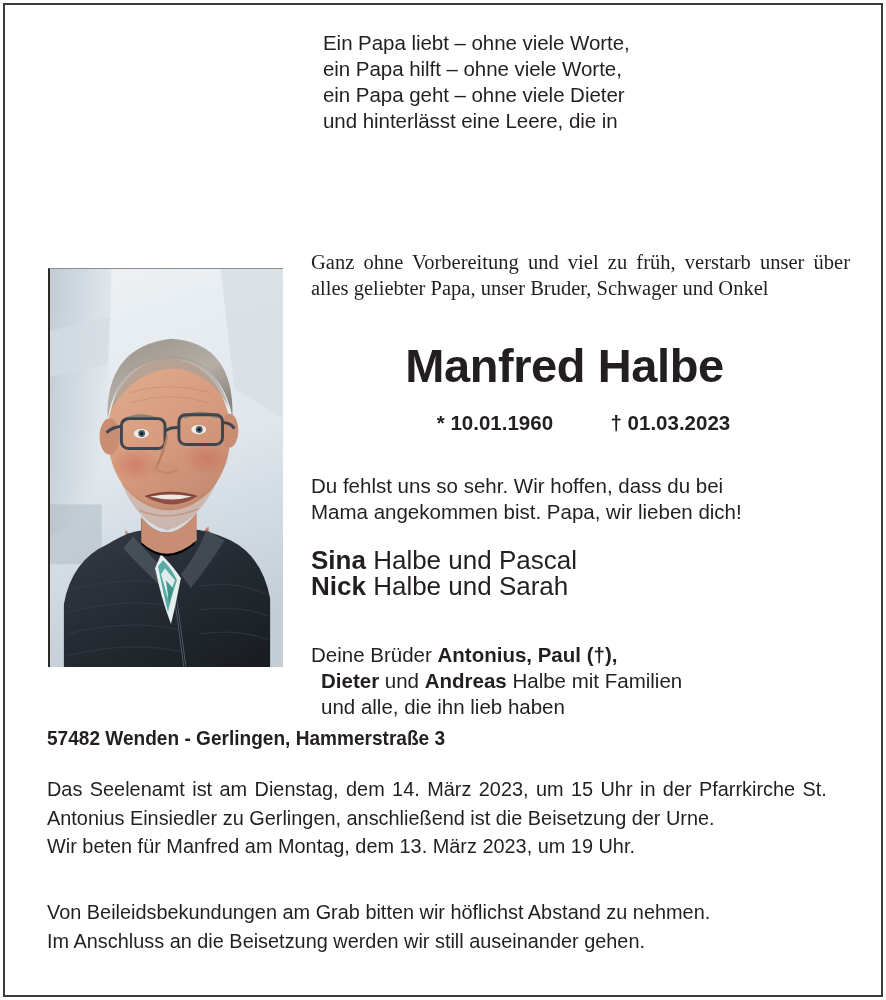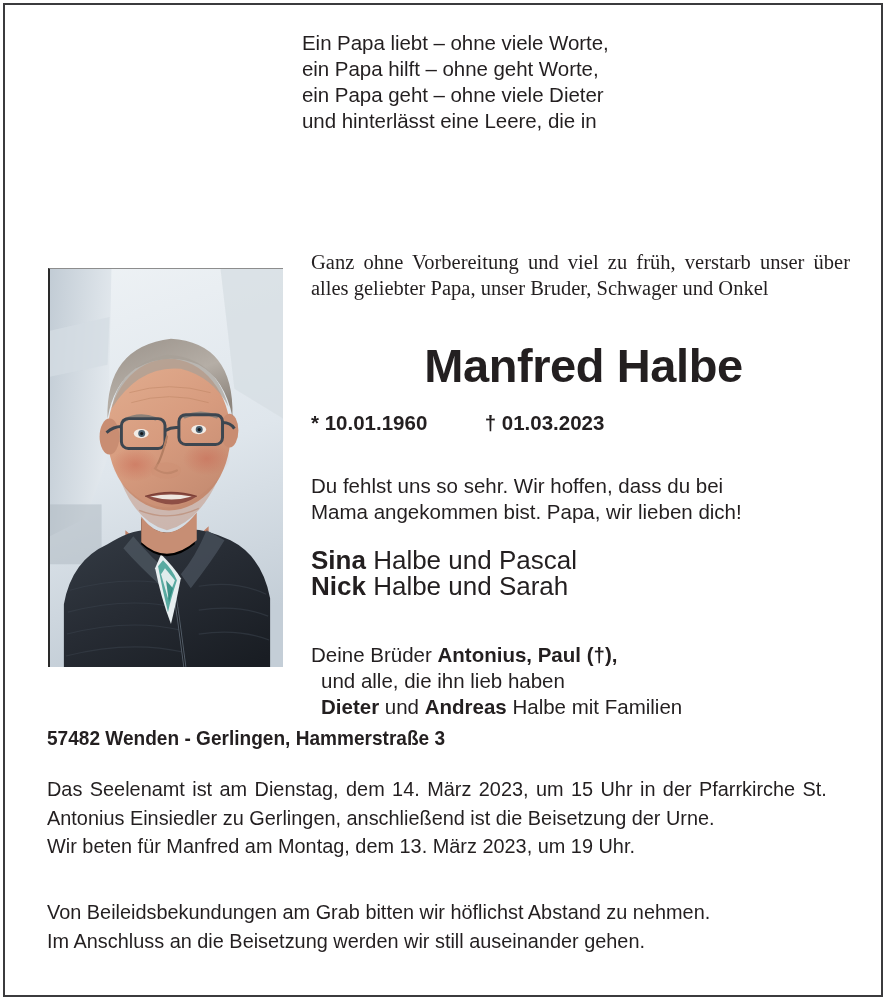--- a/index.html
+++ b/index.html
@@ -27,21 +27,21 @@
     width: 880px;
     height: 994px;
     box-sizing: border-box;
     border: 2px solid #3b3b3d;
     pointer-events: none;
   }
 
   
   .poem {
     position: absolute;
-    left: 302px;
+    left: 323px;
     top: 30px;
     width: 545px;
     font-size: 20.5px;
     line-height: 26.1px;
     letter-spacing: -0.05px;
   }
   .poem div { white-space: pre; }
 
   
   .intro {
@@ -52,35 +52,35 @@
     font-size: 20.5px;
     line-height: 26.2px;
     text-align: justify;
     text-align-last: left;
     font-family: Liberation Serif, serif;
   }
 
   
   .name {
     position: absolute;
-    left: 311px;
+    left: 292px;
     top: 340px;
     width: 545px;
     text-align: center;
     font-size: 47px;
     font-weight: bold;
     letter-spacing: -0.4px;
     line-height: 52px;
   }
   .dates {
     position: absolute;
     left: 311px;
     top: 410px;
     width: 545px;
-    text-align: left;
+    text-align: center;
     font-size: 20.5px;
     font-weight: bold;
     line-height: 25px;
   }
   .dates .gap { display: inline-block; width: 46px; }
 
   
   .message {
     position: absolute;
     left: 311px;
@@ -292,21 +292,21 @@
       <path d="M101 228 Q122 224 143 228 Q123 234 101 228 Z" fill="#efe7e0"></path>
       <path d="M96 228 Q122 220 148 228" stroke="#7d4038" stroke-width="1.4" fill="none"></path>
 
       <path d="M72 214 Q118 266 170 210 Q150 254 118 262 Q88 254 72 214 Z" fill="#c2876c" opacity="0.45"></path>
       <path d="M90 242 Q120 254 150 240" stroke="#b4795e" stroke-width="1.4" fill="none" opacity="0.5"></path>
     </svg>
   </div>
 
   <div class="poem">
     <div>Ein Papa liebt – ohne viele Worte,</div>
-    <div>ein Papa hilft – ohne geht Worte,</div>
+    <div>ein Papa hilft – ohne viele Worte,</div>
     <div>ein Papa geht – ohne viele Dieter</div>
     <div>und hinterlässt eine Leere, die in</div>
   </div>
 
   <p class="intro">Ganz ohne Vorbereitung und viel zu früh, verstarb unser über alles geliebter Papa, unser Bruder, Schwager und Onkel</p>
 
   <div class="name">Manfred Halbe</div>
 
   <div class="dates">
     <span>*</span>
@@ -321,22 +321,22 @@
     <div>Mama angekommen bist. Papa, wir lieben dich!</div>
   </div>
 
   <div class="children">
     <div><b>Sina</b><span> Halbe und Pascal</span></div>
     <div><b>Nick</b><span> Halbe und Sarah</span></div>
   </div>
 
   <div class="siblings">
     <div><span>Deine Brüder </span><b>Antonius, Paul (†),</b></div>
+    <div class="indent"><b>Dieter</b><span> und </span><b>Andreas</b><span> Halbe mit Familien</span></div>
     <div class="indent">und alle, die ihn lieb haben</div>
-    <div class="indent"><b>Dieter</b><span> und </span><b>Andreas</b><span> Halbe mit Familien</span></div>
   </div>
 
   <div class="address">57482 Wenden - Gerlingen, Hammerstraße 3</div>
 
   <div class="service">
     <span>Das Seelenamt ist am Dienstag, dem 14. März 2023, um 15 Uhr in der Pfarrkirche  St. Antonius Einsiedler zu Gerlingen, anschließend ist die Beisetzung der Urne.</span>
     <span class="prayer">Wir beten für Manfred am Montag, dem 13. März 2023, um 19 Uhr.</span>
   </div>
 
   <div class="closing">

